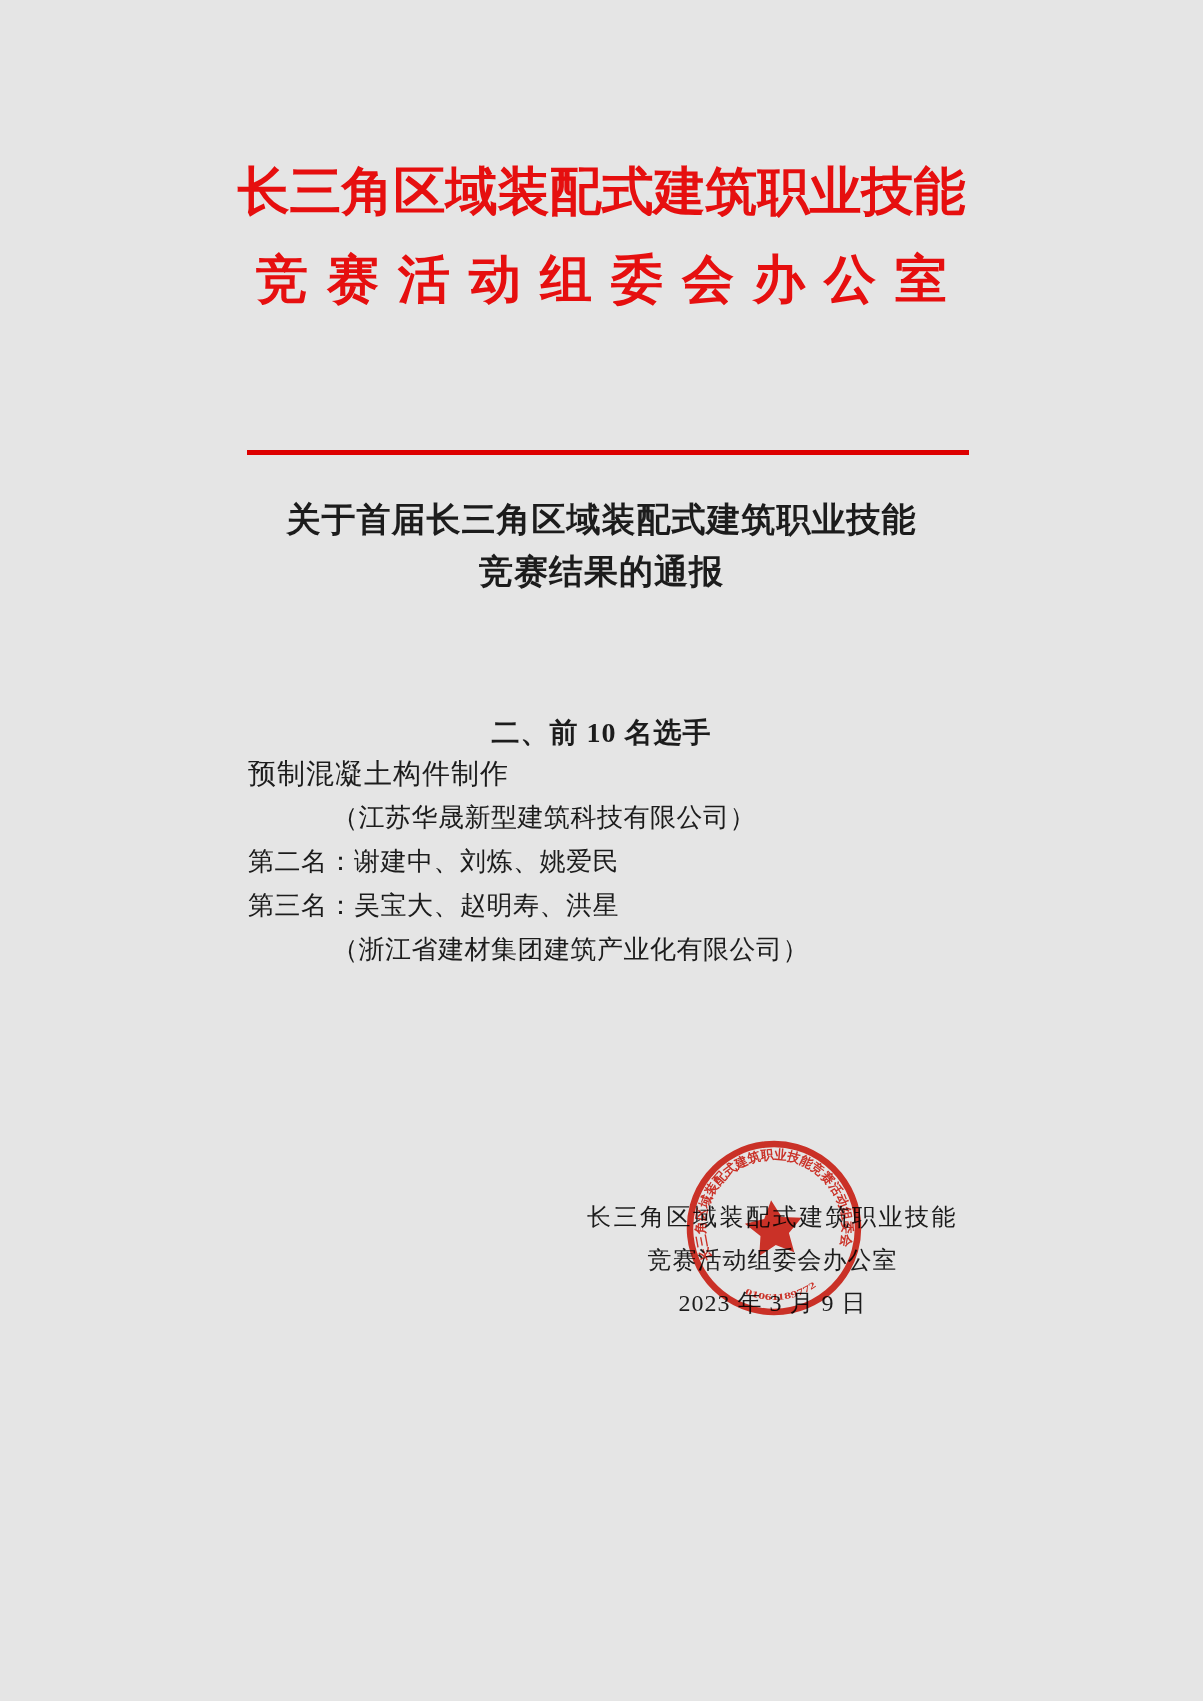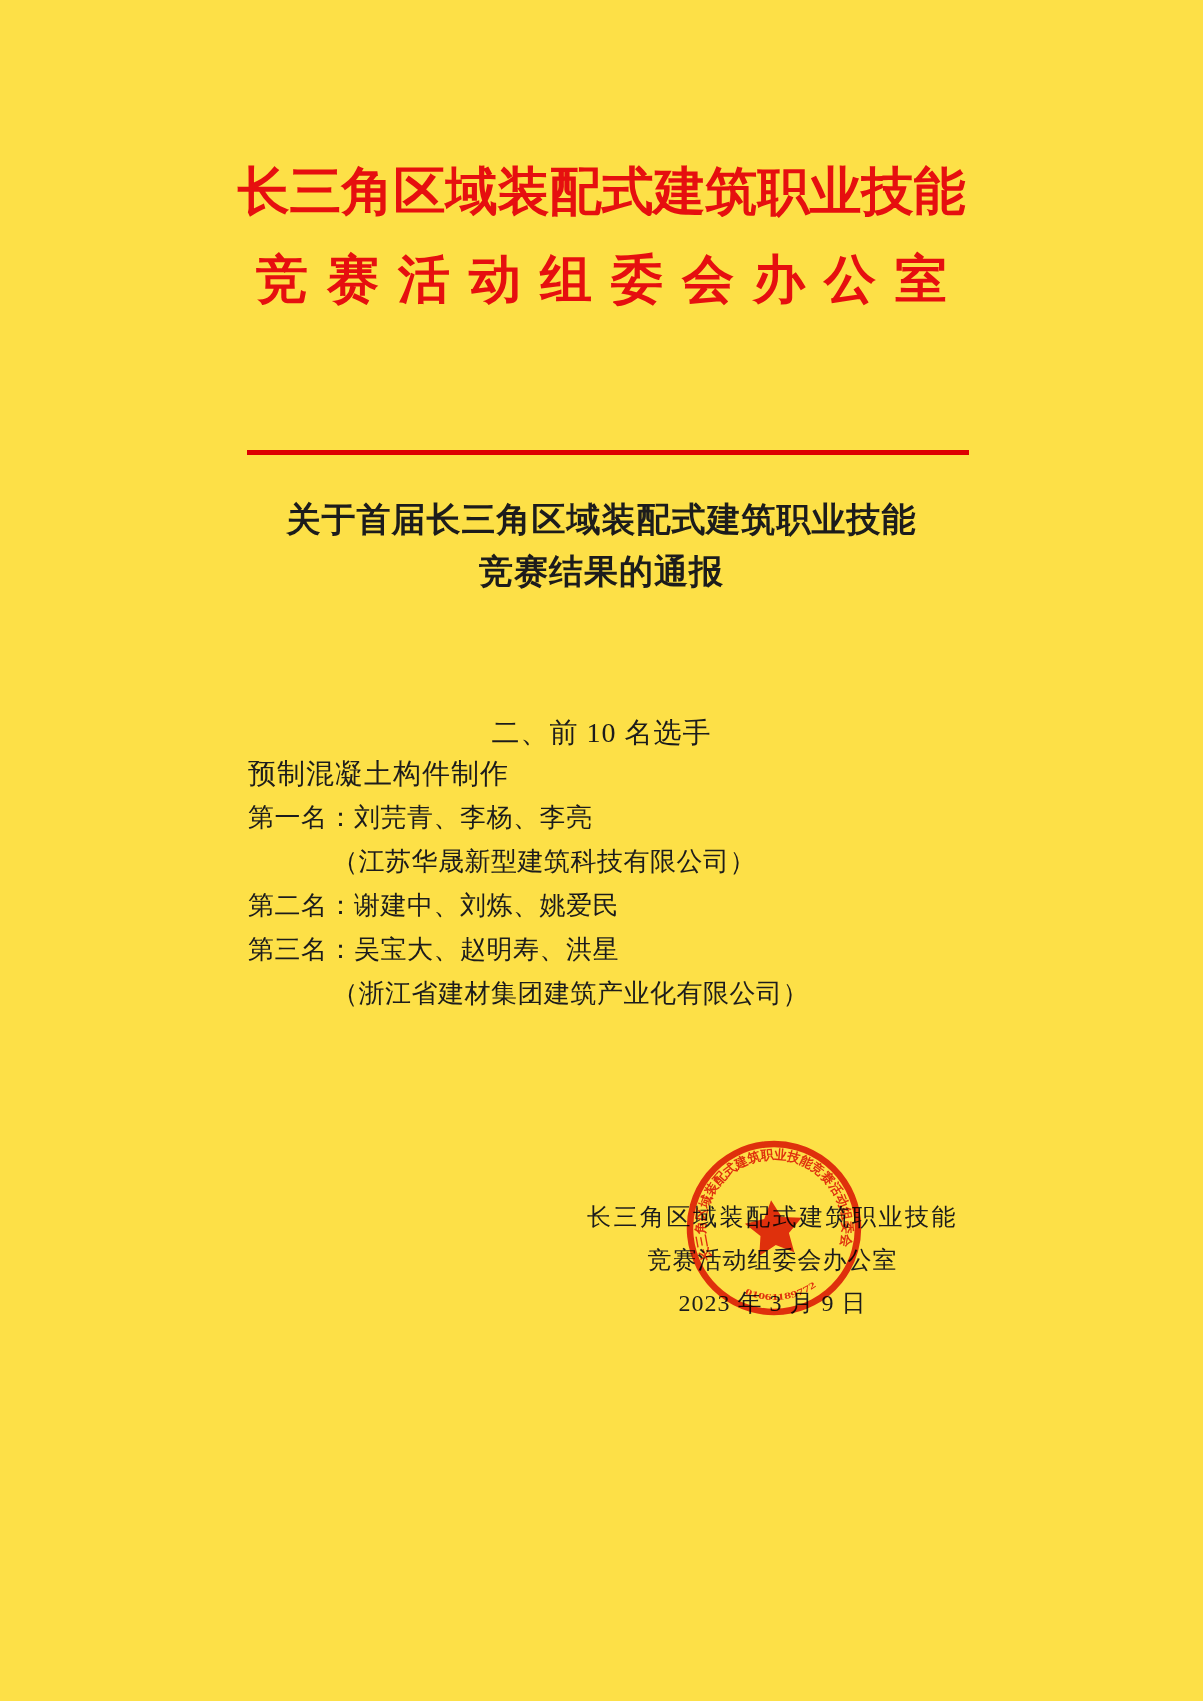--- a/index.html
+++ b/index.html
@@ -1,20 +1,20 @@
 <!DOCTYPE html>
 <html lang="zh"><head>
 <meta charset="utf-8">
 <style>
   html, body { margin: 0; padding: 0; background: #ffffff; }
   .page {
     position: relative;
     width: 1203px;
     height: 1701px;
-    background: #fde047;
+    background: #e5e5e5;
     font-family: "Liberation Serif", serif;
     color: #1c1c1c;
     overflow: hidden;
   }
   .centered { position: absolute; left: 0; right: 0; text-align: center; }
 
   
   .org-line1 {
     top: 166px; font-size: 52px; font-weight: bold; color: #e60f0f;
     line-height: 1; letter-spacing: 0px;
@@ -28,21 +28,21 @@
   .doc-number { top: 382px; font-size: 25px; letter-spacing: 2px; }
 
   .red-rule {
     position: absolute; top: 450px; left: 247px; width: 722px; height: 5px;
     background: #dd0000;
   }
 
   .doc-title-1 { top: 500px; font-size: 34px; font-weight: bold; letter-spacing: 1px; line-height: 1.2; }
   .doc-title-2 { top: 552px; font-size: 34px; font-weight: bold; letter-spacing: 1px; line-height: 1.2; }
 
-  .section-heading { top: 714px; font-size: 28px; font-weight: normal; letter-spacing: 1px; }
+  .section-heading { top: 714px; font-size: 28px; font-weight: bold; letter-spacing: 1px; }
 
   .results {
     position: absolute; top: 752px; left: 248px; right: 140px;
     font-size: 26px; line-height: 44px;
   }
   .category-heading { font-size: 28px; font-weight: normal; letter-spacing: 1px; }
   .result-line { letter-spacing: 0.5px; }
   .company-line { padding-left: 84px; letter-spacing: 0.5px; }
 
   .signature {
@@ -77,23 +77,20 @@
   <div class="red-rule"></div>
 
   <div class="centered doc-title-1">关于首届长三角区域装配式建筑职业技能</div>
   <div class="centered doc-title-2">竞赛结果的通报</div>
 
   <div class="centered section-heading">二、前 10 名选手</div>
 
   <div class="results">
     <div class="category-heading">预制混凝土构件制作</div>
 
-    <div class="result-line">
-      <span>第一名：</span><span>刘芫青、李杨、李亮</span>
-    </div>
     <div class="company-line">（江苏华晟新型建筑科技有限公司）</div>
 
     <div class="result-line">
       <span>第二名：</span><span>谢建中、刘炼、姚爱民</span>
     </div>
 
     <div class="result-line">
       <span>第三名：</span><span>吴宝大、赵明寿、洪星</span>
     </div>
     <div class="company-line">（浙江省建材集团建筑产业化有限公司）</div>

